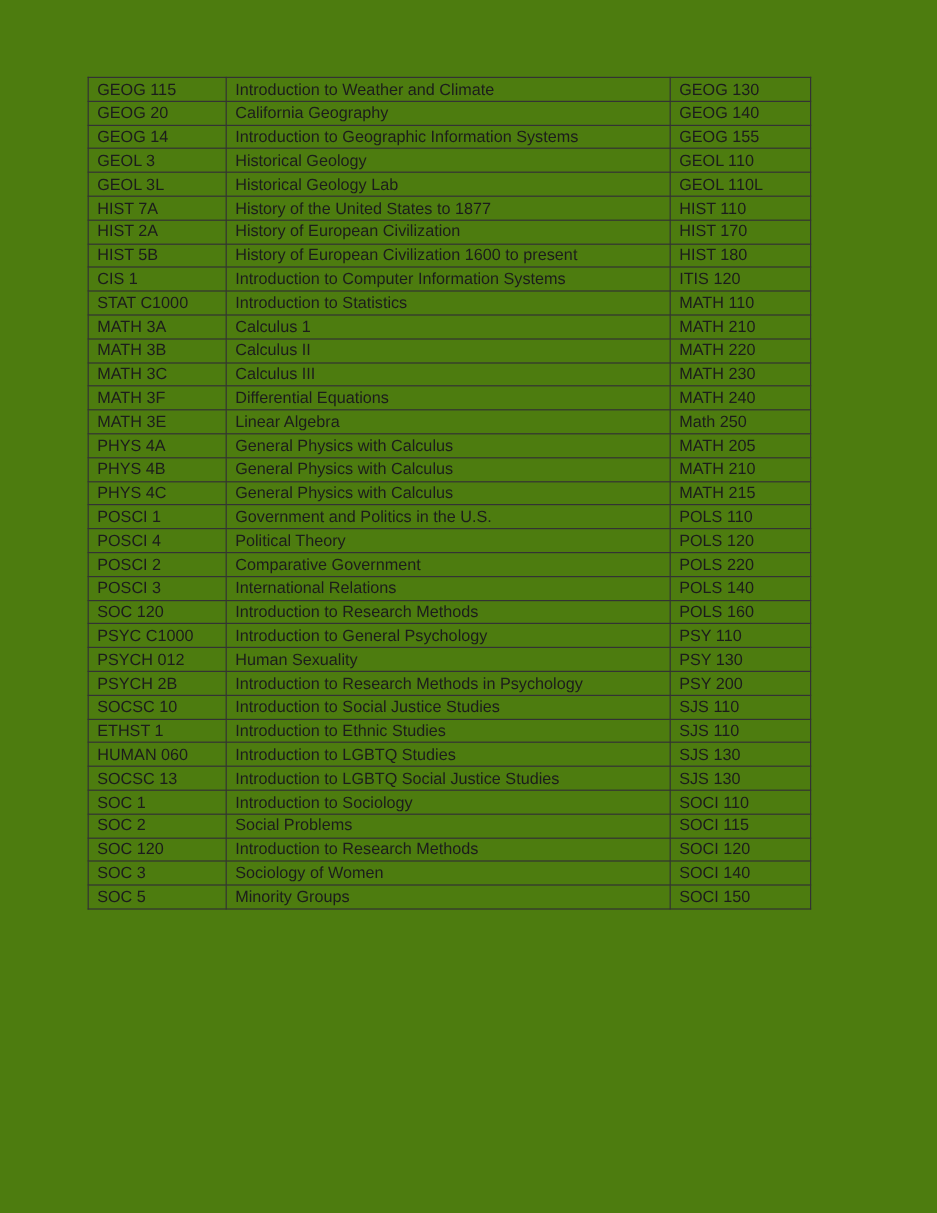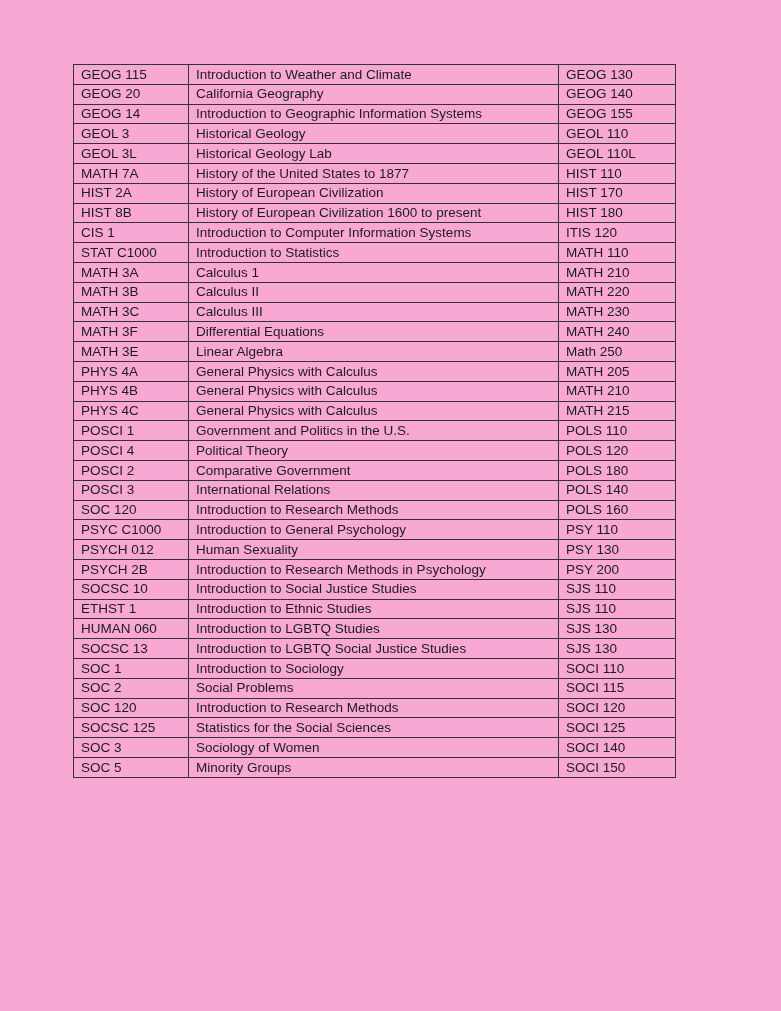--- a/index.html
+++ b/index.html
@@ -4,21 +4,21 @@
 <style>
   html, body {
     margin: 0;
     padding: 0;
     background: #ffffff;
   }
   .page {
     position: relative;
     width: 781px;
     height: 1011px;
-    background: #f9a8d4;
+    background: #4d7c0f;
     overflow: hidden;
   }
   table.course-table {
     position: absolute;
     left: 73px;
     top: 64px;
     width: 602px;
     border-collapse: collapse;
     table-layout: fixed;
     font-family: "Liberation Sans", sans-serif;
@@ -73,33 +73,33 @@
     <td>GEOL 110</td>
   </tr>
 
   <tr>
     <td>GEOL 3L</td>
     <td>Historical Geology Lab</td>
     <td>GEOL 110L</td>
   </tr>
 
   <tr>
-    <td>MATH 7A</td>
+    <td>HIST 7A</td>
     <td>History of the United States to 1877</td>
     <td>HIST 110</td>
   </tr>
 
   <tr>
     <td>HIST 2A</td>
     <td>History of European Civilization</td>
     <td>HIST 170</td>
   </tr>
 
   <tr>
-    <td>HIST 8B</td>
+    <td>HIST 5B</td>
     <td>History of European Civilization 1600 to present</td>
     <td>HIST 180</td>
   </tr>
 
   <tr>
     <td>CIS 1</td>
     <td>Introduction to Computer Information Systems</td>
     <td>ITIS 120</td>
   </tr>
 
@@ -166,21 +166,21 @@
 
   <tr>
     <td>POSCI 4</td>
     <td>Political Theory</td>
     <td>POLS 120</td>
   </tr>
 
   <tr>
     <td>POSCI 2</td>
     <td>Comparative Government</td>
-    <td>POLS 180</td>
+    <td>POLS 220</td>
   </tr>
 
   <tr>
     <td>POSCI 3</td>
     <td>International Relations</td>
     <td>POLS 140</td>
   </tr>
 
   <tr>
     <td>SOC 120</td>
@@ -241,25 +241,20 @@
     <td>Social Problems</td>
     <td>SOCI 115</td>
   </tr>
 
   <tr>
     <td>SOC 120</td>
     <td>Introduction to Research Methods</td>
     <td>SOCI 120</td>
   </tr>
 
-  <tr>
-    <td>SOCSC 125</td>
-    <td>Statistics for the Social Sciences</td>
-    <td>SOCI 125</td>
-  </tr>
 
   <tr>
     <td>SOC 3</td>
     <td>Sociology of Women</td>
     <td>SOCI 140</td>
   </tr>
 
   <tr>
     <td>SOC 5</td>
     <td>Minority Groups</td>

